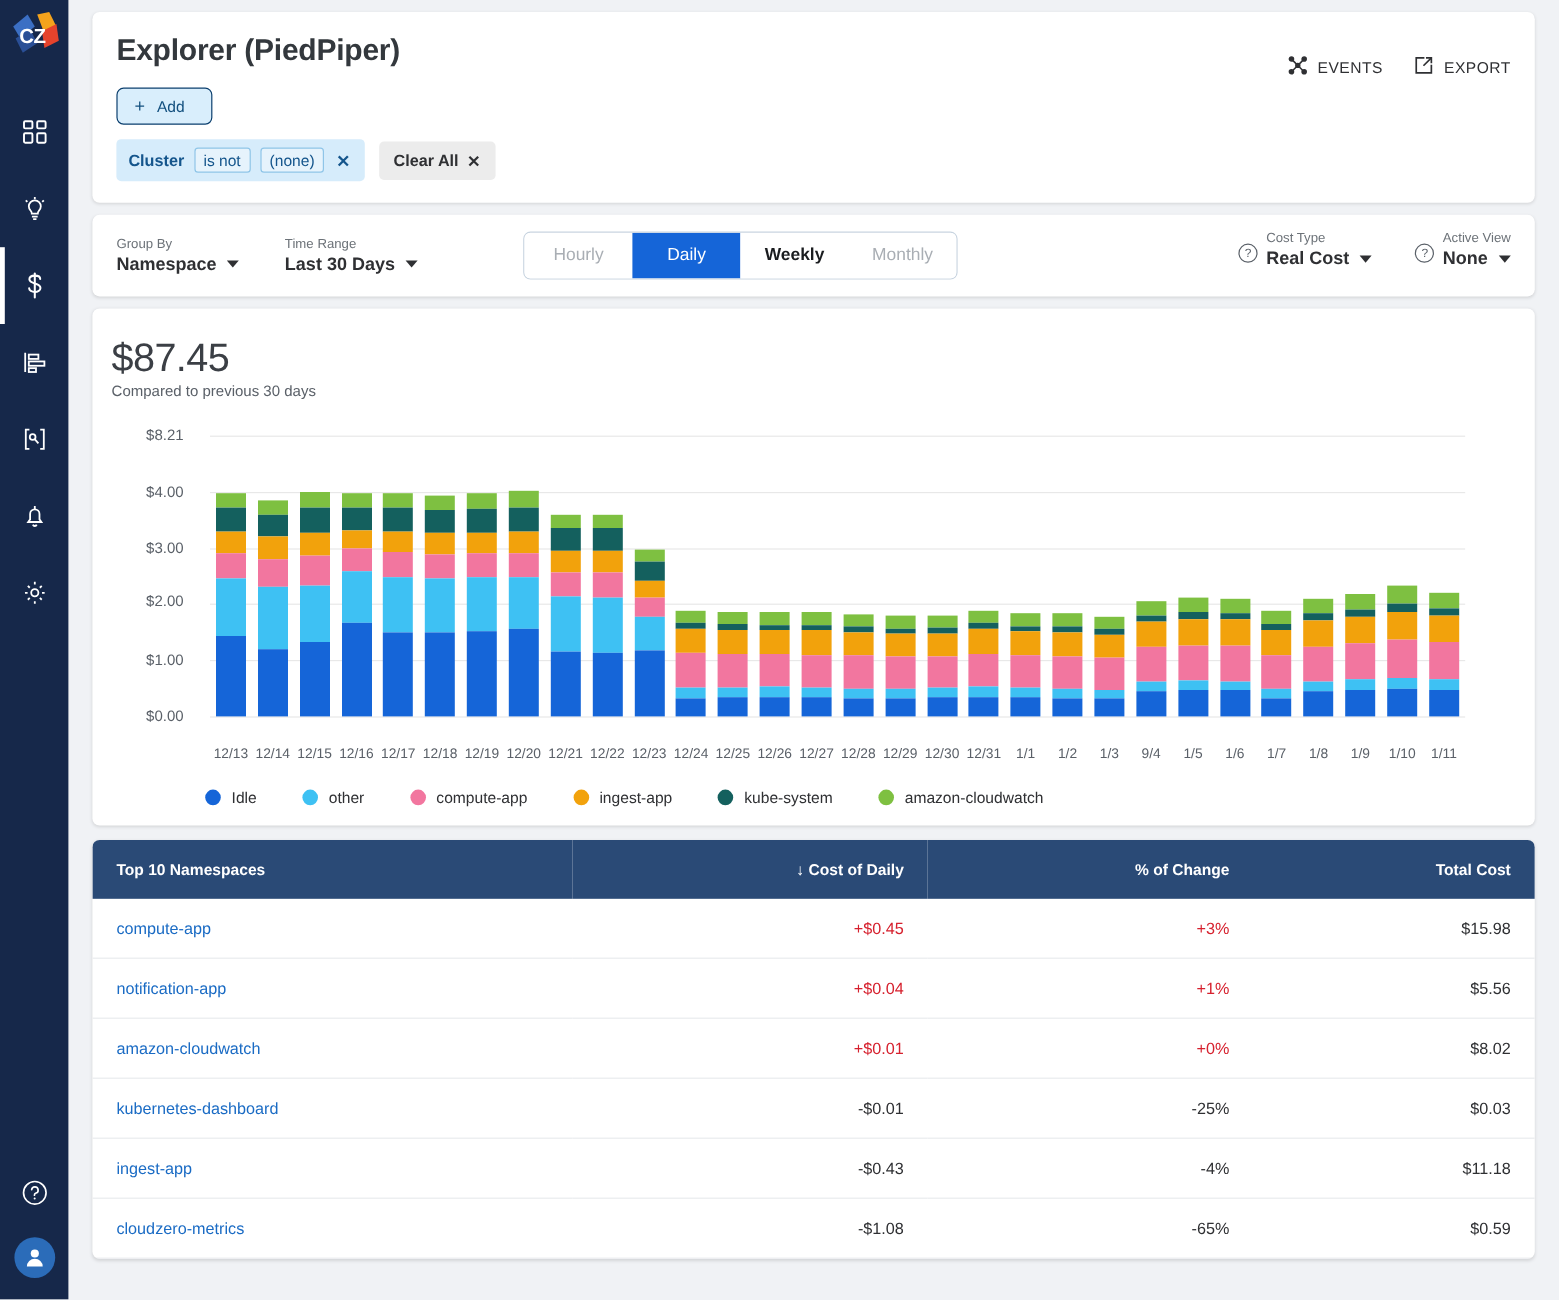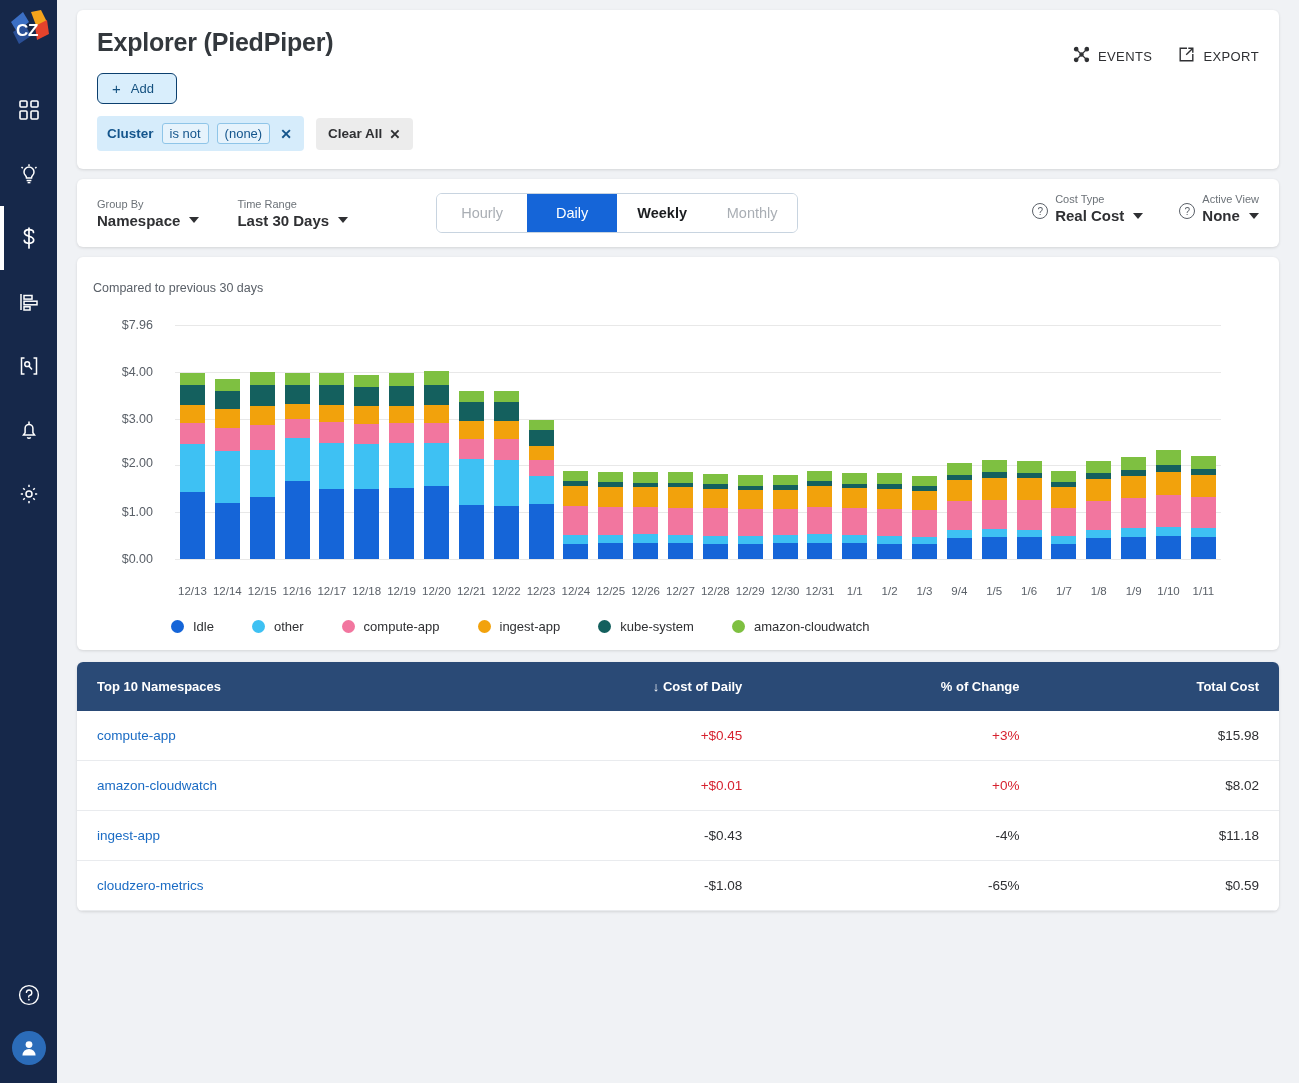--- a/index.html
+++ b/index.html
@@ -320,33 +320,34 @@
             <div class="ctrl-value">
               <span>None</span>
               <span class="caret"></span>
             </div>
           </div>
         </div>
       </div>
     </div>
 
     <div class="card chart-card">
+      <div class="big-cost">$87.45</div>
       <div class="compare">Compared to previous 30 days</div>
 
       <div class="plot">
         <div id="grid-layer">
             <div class="gridline" style="top: 0px;"></div>
             <div class="gridline" style="top: 46.8px;"></div>
             <div class="gridline" style="top: 93.6px;"></div>
             <div class="gridline" style="top: 140.4px;"></div>
             <div class="gridline" style="top: 187.2px;"></div>
             <div class="gridline" style="top: 234px;"></div>
           </div>
         <div id="ytick-layer">
-            <div class="ylabel" style="top: 0px;">$7.96</div>
+            <div class="ylabel" style="top: 0px;">$8.21</div>
             <div class="ylabel" style="top: 46.8px;">$4.00</div>
             <div class="ylabel" style="top: 93.6px;">$3.00</div>
             <div class="ylabel" style="top: 138px;">$2.00</div>
             <div class="ylabel" style="top: 187.2px;">$1.00</div>
             <div class="ylabel" style="top: 234px;">$0.00</div>
           </div>
         <div class="bars" id="bars">
             <div class="bar-col">
               <div class="bar">
                 <div class="seg-piece" style="height: 66.924px; background: rgb(21, 101, 216);"></div>
@@ -721,24 +722,36 @@
           </tr>
         </thead>
         <tbody id="tbody">
             <tr>
               <td class="name"><a>compute-app</a></td>
               <td class="r pos">+$0.45</td>
               <td class="r pos">+3%</td>
               <td class="r">$15.98</td>
             </tr>
             <tr>
+              <td class="name"><a>notification-app</a></td>
+              <td class="r pos">+$0.04</td>
+              <td class="r pos">+1%</td>
+              <td class="r">$5.56</td>
+            </tr>
+            <tr>
               <td class="name"><a>amazon-cloudwatch</a></td>
               <td class="r pos">+$0.01</td>
               <td class="r pos">+0%</td>
               <td class="r">$8.02</td>
+            </tr>
+            <tr>
+              <td class="name"><a>kubernetes-dashboard</a></td>
+              <td class="r neg">-$0.01</td>
+              <td class="r neg">-25%</td>
+              <td class="r">$0.03</td>
             </tr>
             <tr>
               <td class="name"><a>ingest-app</a></td>
               <td class="r neg">-$0.43</td>
               <td class="r neg">-4%</td>
               <td class="r">$11.18</td>
             </tr>
             <tr>
               <td class="name"><a>cloudzero-metrics</a></td>
               <td class="r neg">-$1.08</td>

